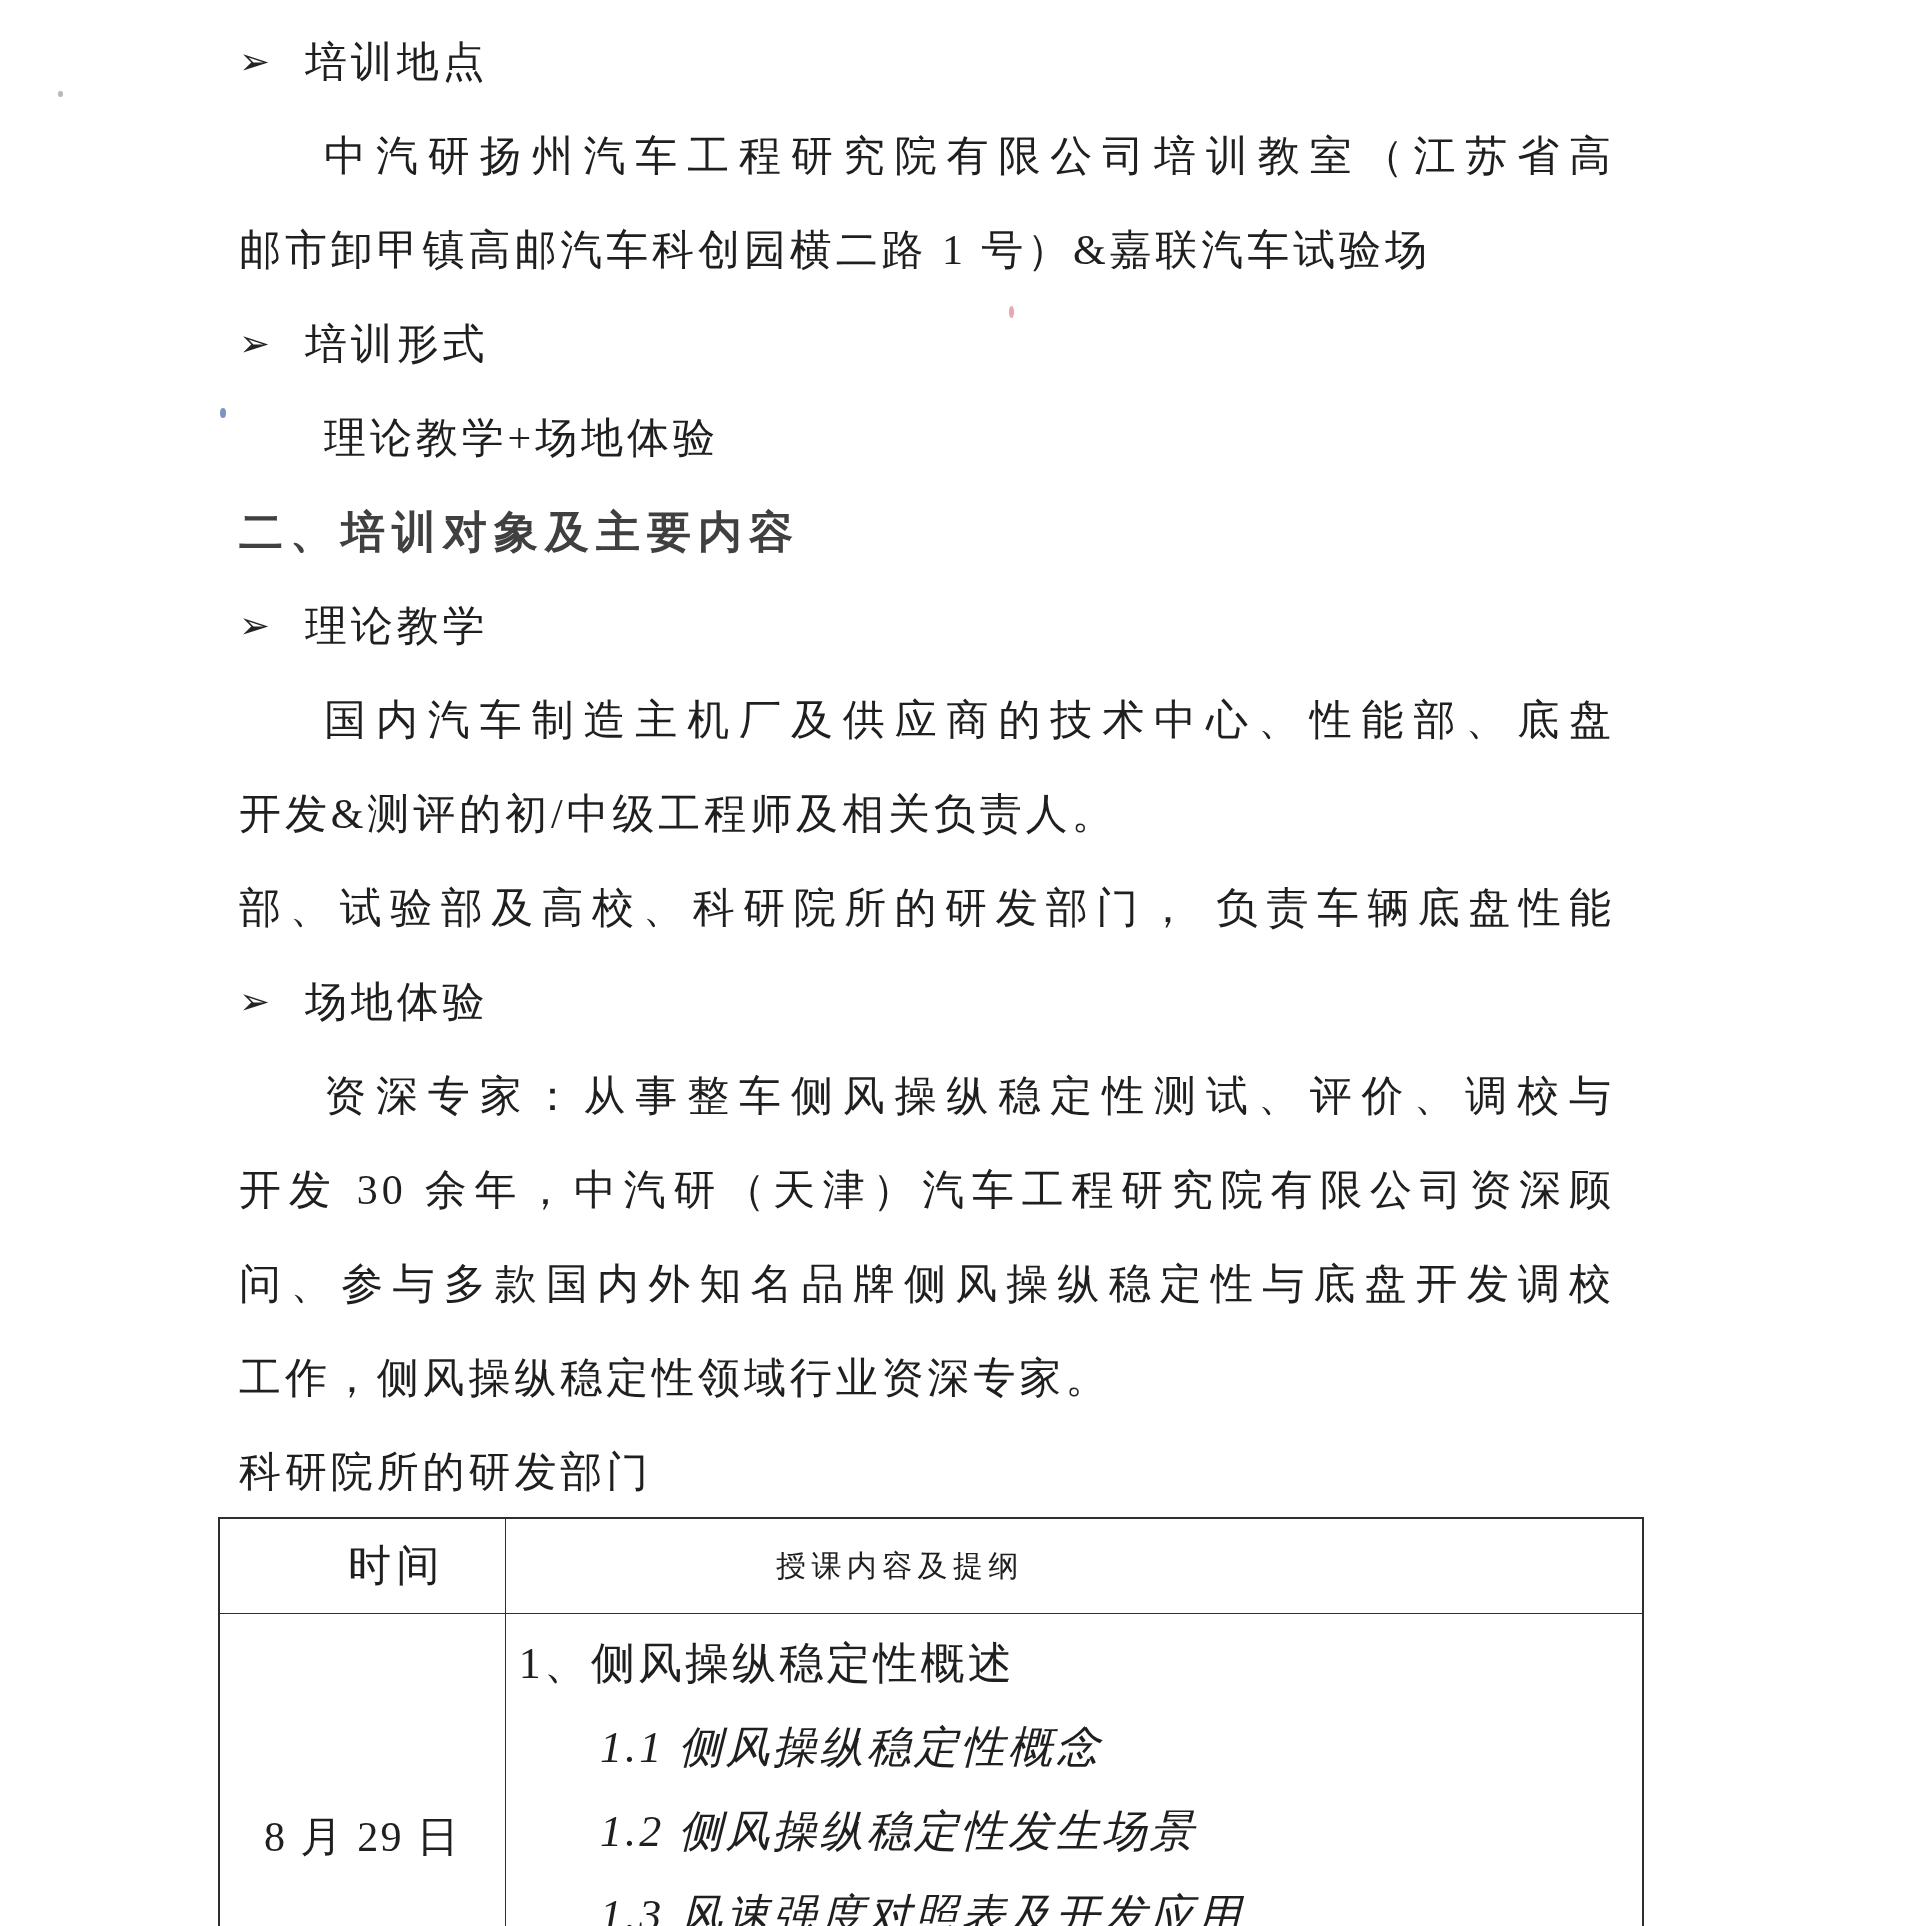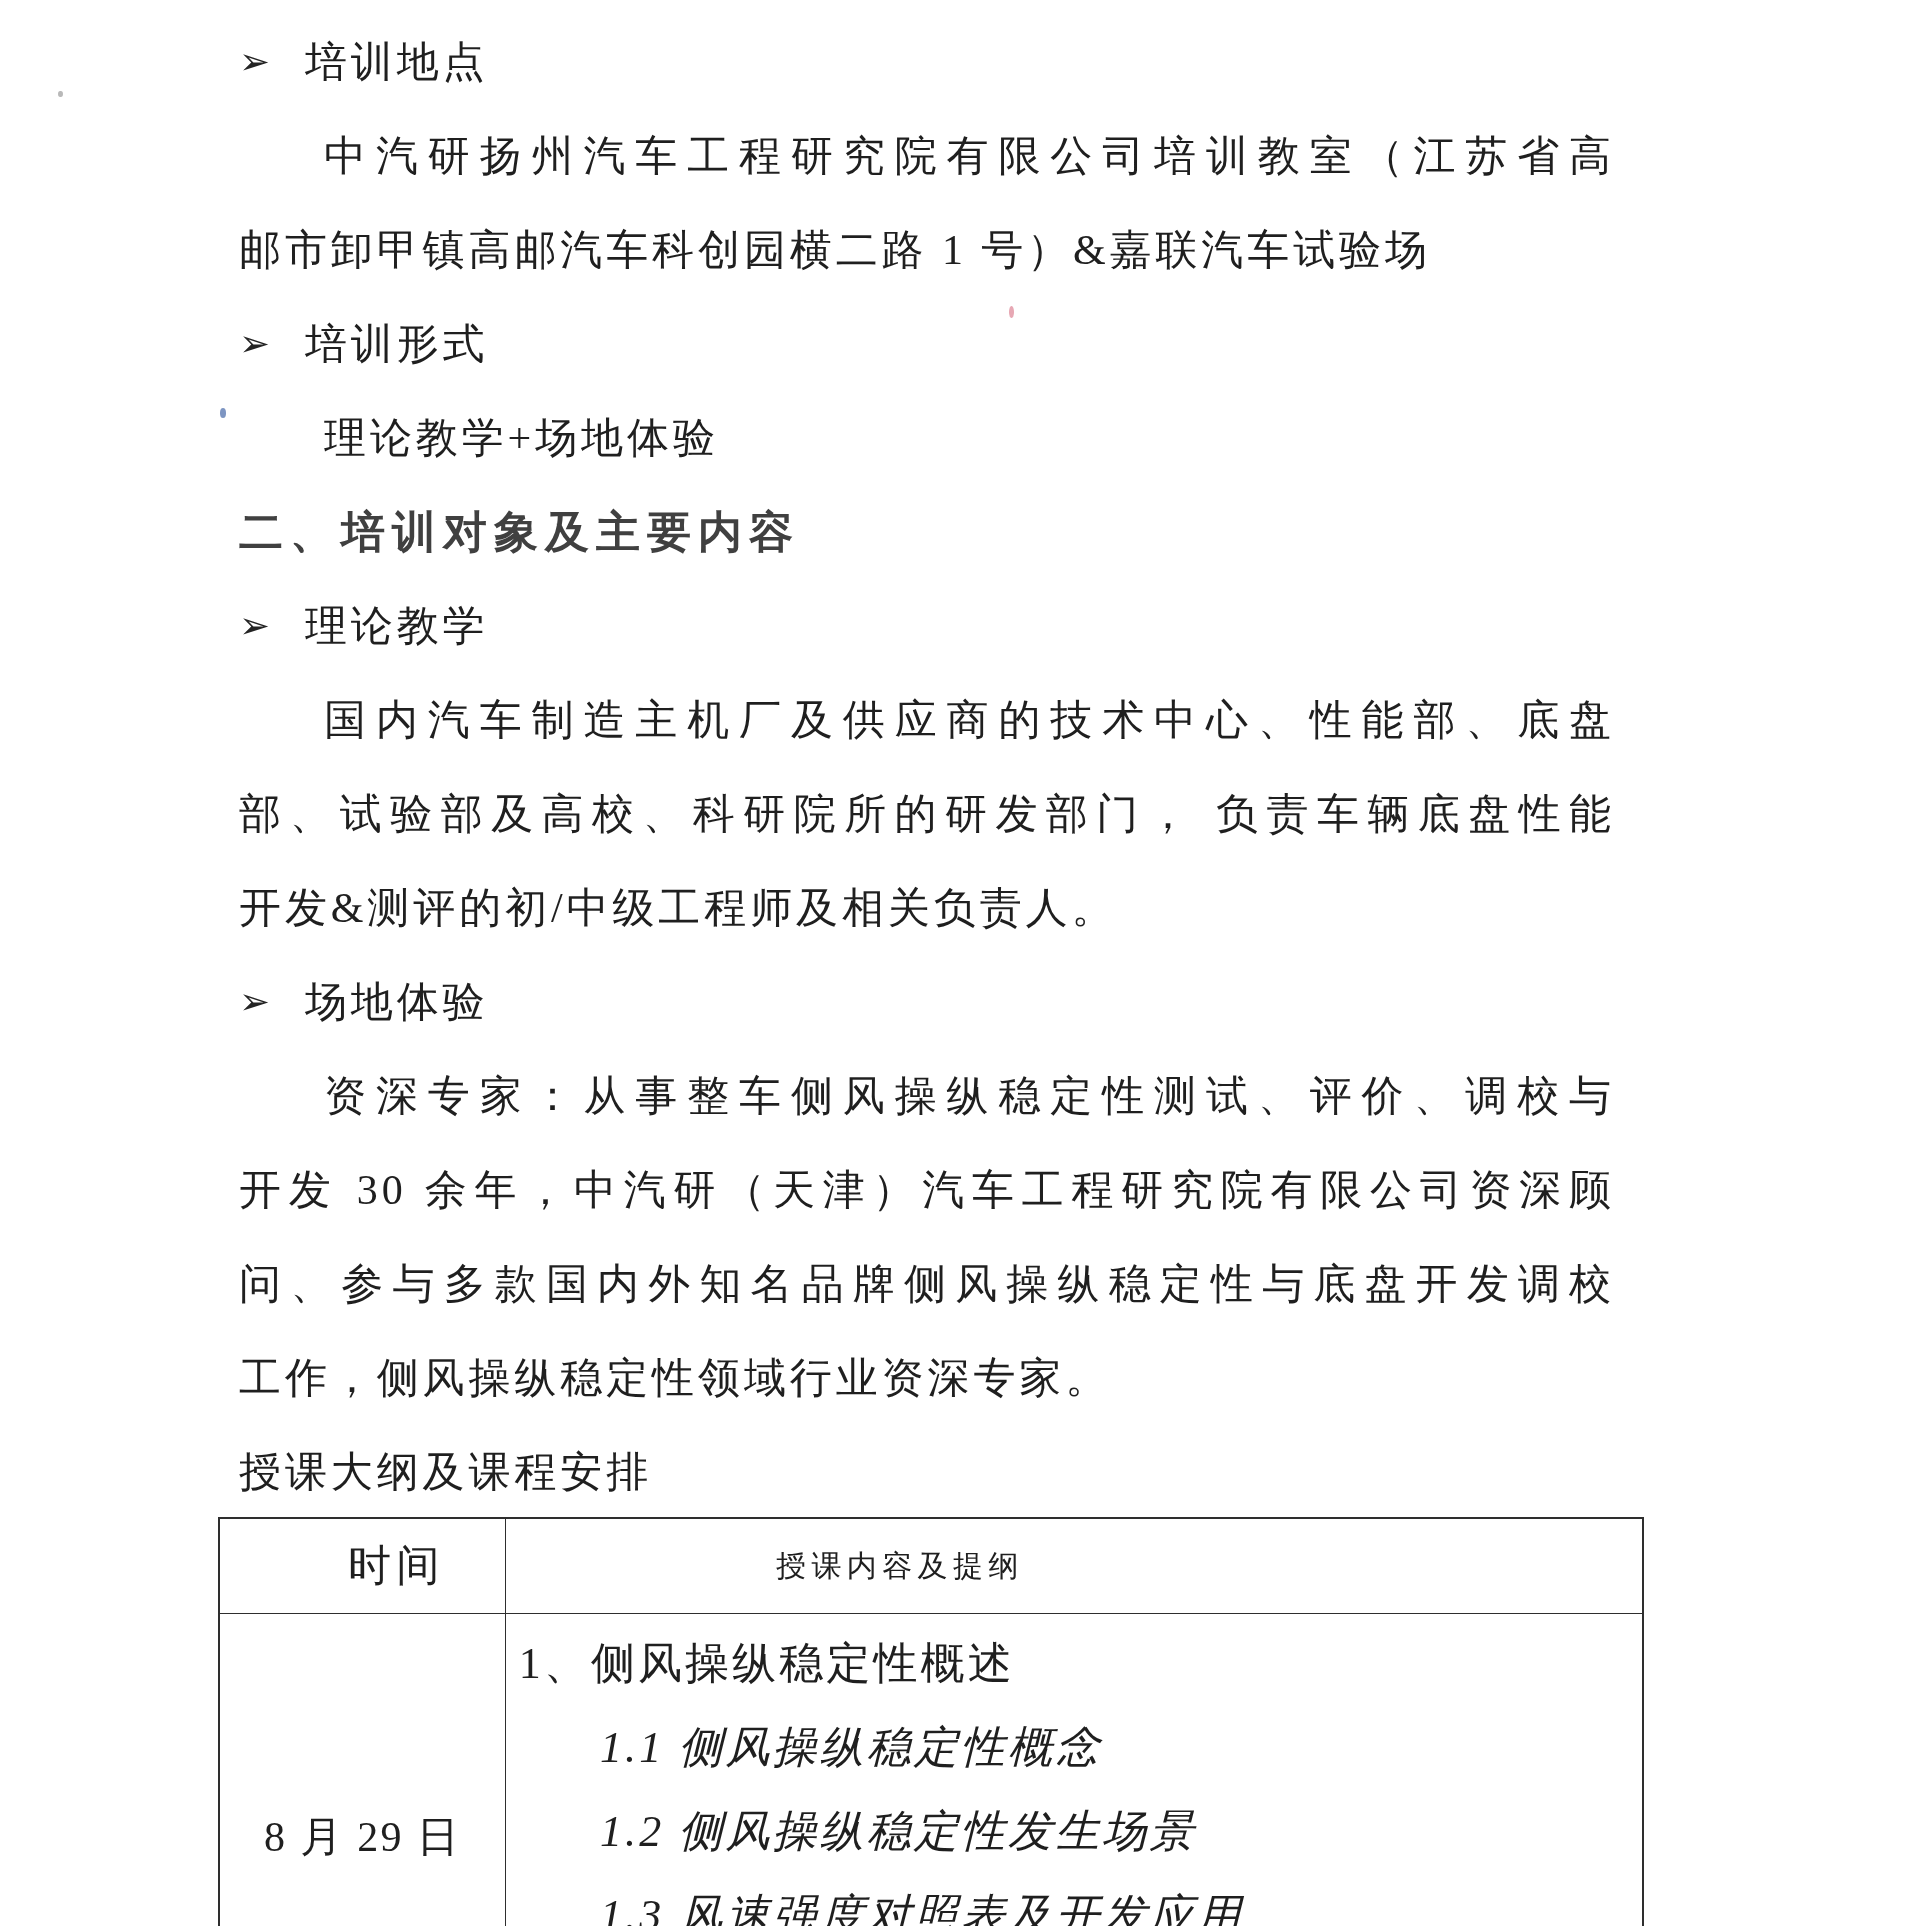--- a/index.html
+++ b/index.html
@@ -140,34 +140,34 @@
     <div class="line indent">理论教学+场地体验</div>
 
     <div class="line h2-line">二、培训对象及主要内容</div>
 
     <div class="line bullet-line">
       <span class="bullet-glyph">➢</span>
       <span>理论教学</span>
     </div>
 
     <div class="line just indent">国内汽车制造主机厂及供应商的技术中心、性能部、底盘</div>
+    <div class="line">开发&amp;测评的初/中级工程师及相关负责人。</div>
     <div class="line just">部、试验部及高校、科研院所的研发部门， 负责车辆底盘性能</div>
-    <div class="line">开发&amp;测评的初/中级工程师及相关负责人。</div>
 
     <div class="line bullet-line">
       <span class="bullet-glyph">➢</span>
       <span>场地体验</span>
     </div>
 
     <div class="line just indent">资深专家：从事整车侧风操纵稳定性测试、评价、调校与</div>
     <div class="line just">开发 30 余年，中汽研（天津）汽车工程研究院有限公司资深顾</div>
     <div class="line just">问、参与多款国内外知名品牌侧风操纵稳定性与底盘开发调校</div>
     <div class="line">工作，侧风操纵稳定性领域行业资深专家。</div>
 
-    <div class="line">授课大纲及课程安排</div>
+    <div class="line">科研院所的研发部门</div>
 
   </div>
 
   <div class="schedule">
     <div class="t-head">
       <div class="c-time">时间</div>
       <div class="c-content">授课内容及提纲</div>
     </div>
     <div class="t-body">
       <div class="c-time">8 月 29 日</div>

